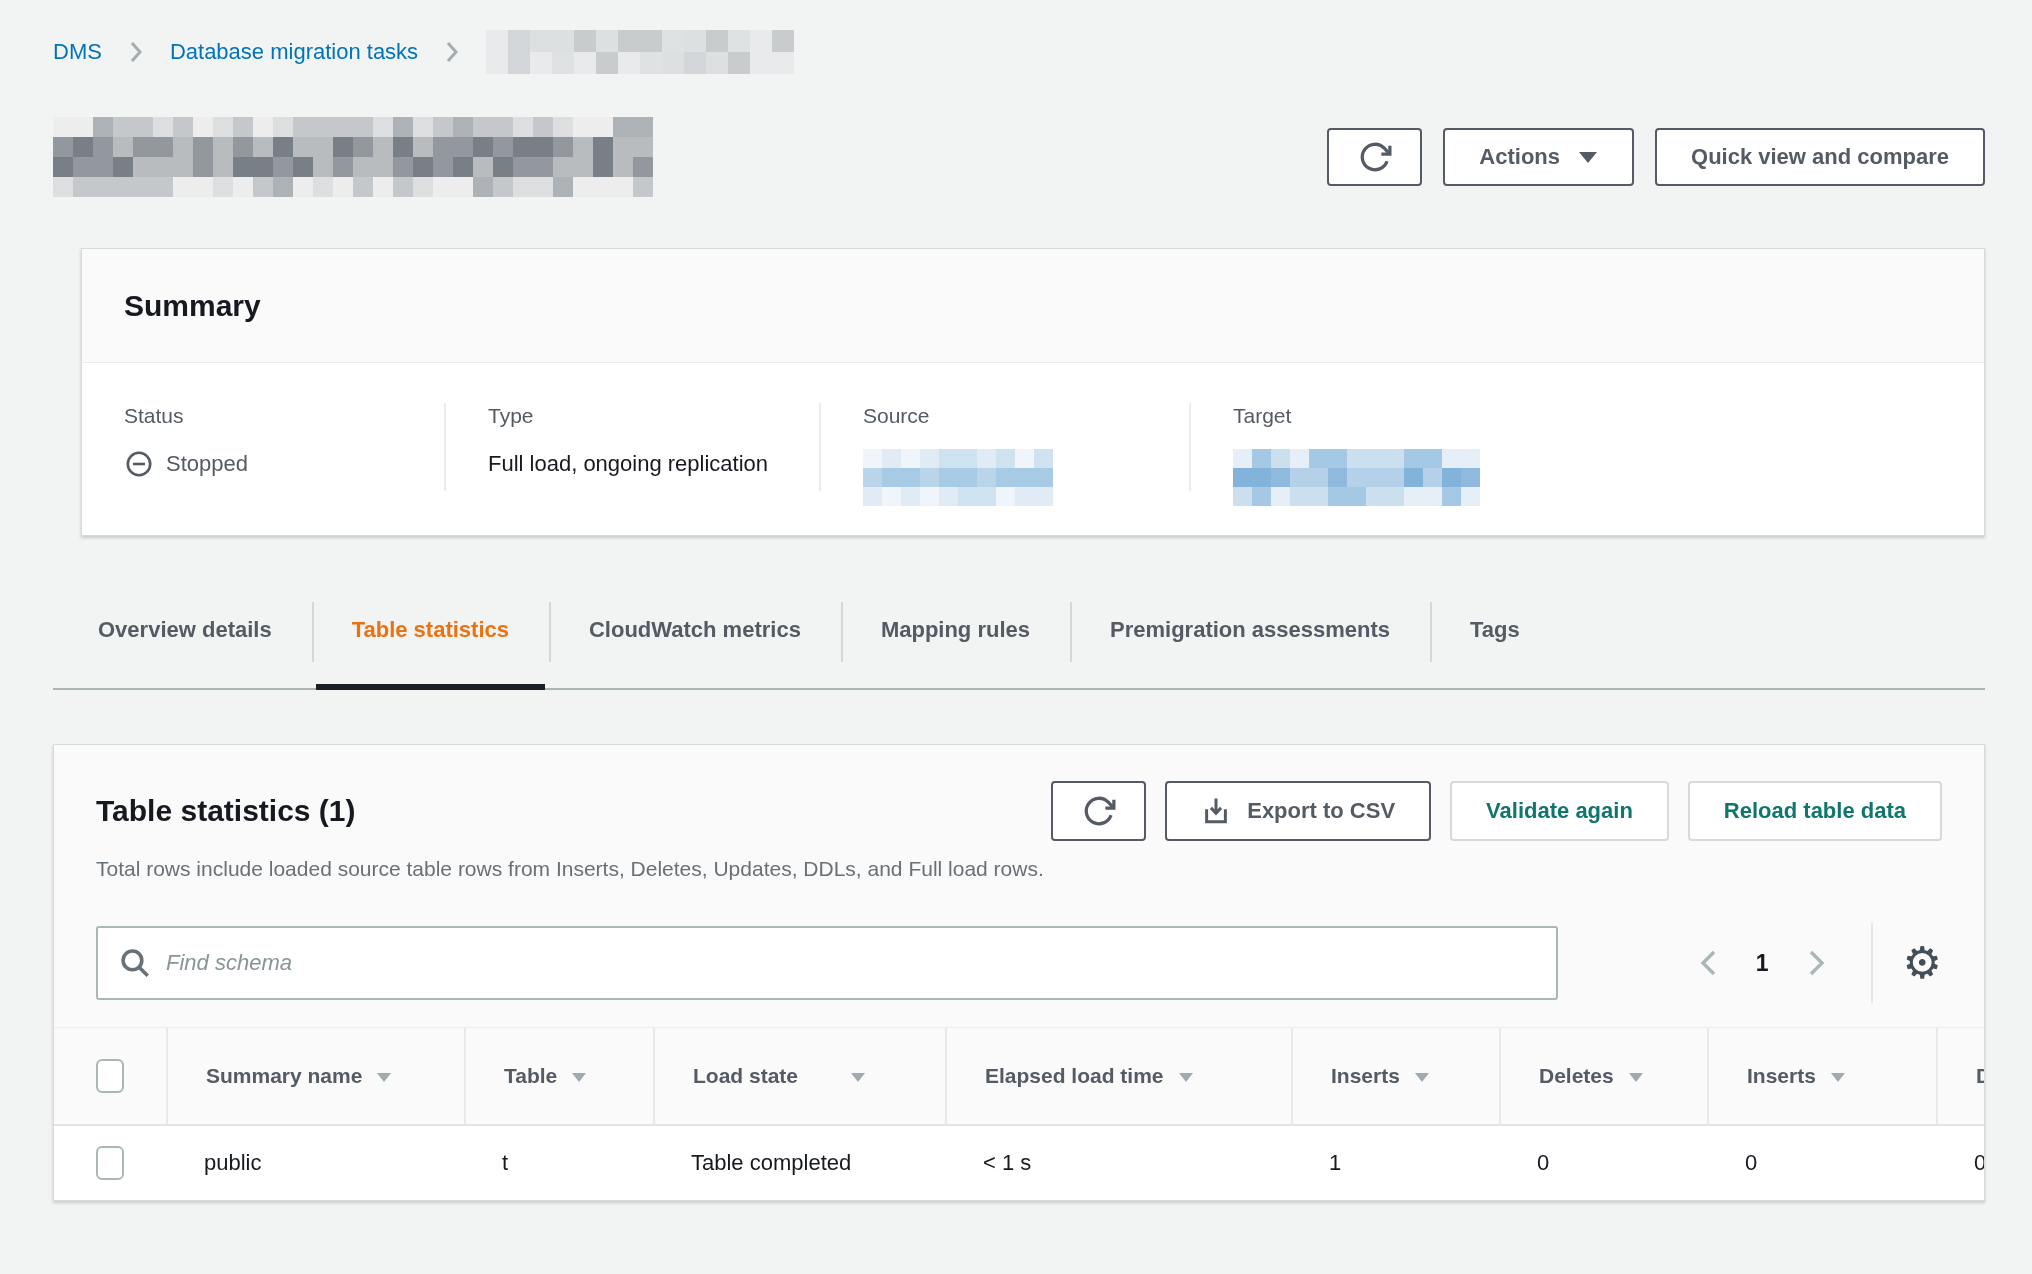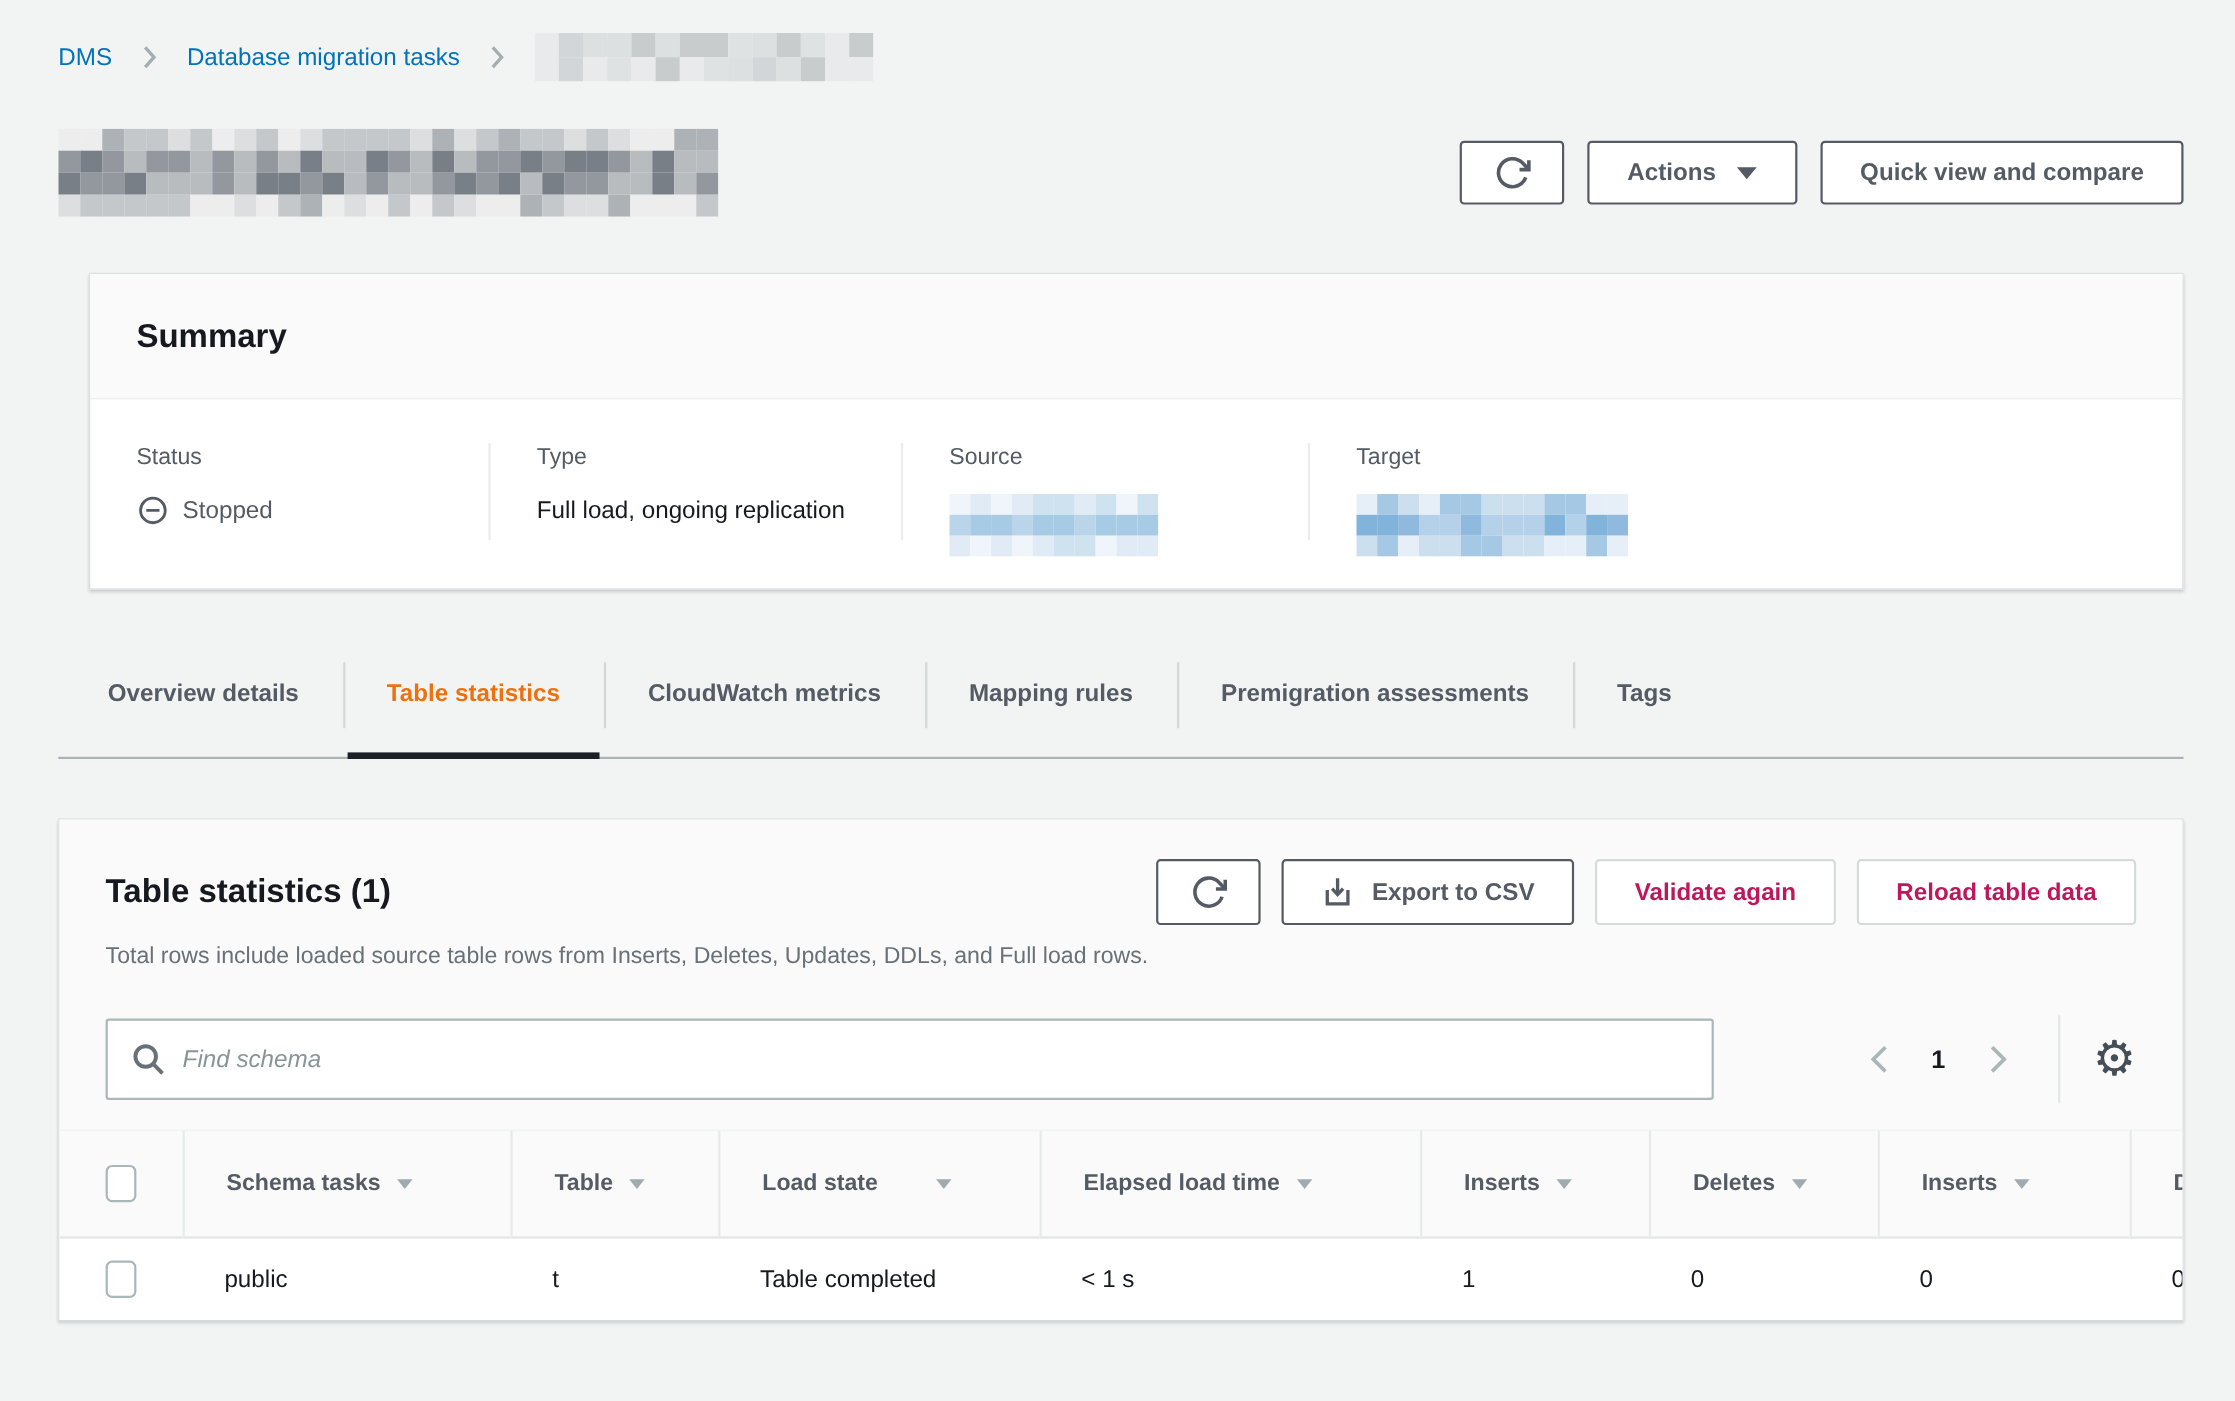--- a/index.html
+++ b/index.html
@@ -18,21 +18,21 @@
   .redacted { overflow:hidden; }
   
   .title-row { margin-top:36px; height:90px; display:flex; align-items:center; justify-content:space-between; }
   .top-buttons { display:flex; align-items:center; gap:21px; }
   .btn {
     height:58px; background:#fff; border:2px solid #545b64; border-radius:4px;
     color:#545b64; font-weight:700; font-size:22px; font-family:inherit;
     display:inline-flex; align-items:center; justify-content:center; padding:0 34px; cursor:pointer; white-space:nowrap;
   }
   .btn.icon-only { width:95px; padding:0; }
-  .btn.disabled { border-color:#d5dbdb; color:#be185d; cursor:default; }
+  .btn.disabled { border-color:#d5dbdb; color:#0f766e; cursor:default; }
   .caret { margin-left:18px; display:inline-block; }
   
   .card { background:#fff; border:1px solid #d5dbdb; box-shadow:0 2px 3px rgba(0,28,36,.18); }
   .summary-card { margin-top:46px;margin-left:28px; }
   .card-head {
     background:#fafafa; border-bottom:1px solid #eaeded; height:114px;
     display:flex; align-items:center; padding:0 42px;
     font-size:30px; font-weight:700; color:#16191f;
   }
   .summary-body { display:flex; padding:40px 0 44px; height:172px; }
@@ -477,21 +477,21 @@
         <col style="width:346px">
           <col style="width:208px">
           <col style="width:208px">
           <col style="width:229px">
           <col style="width:200px">
       </colgroup>
       <thead>
         <tr>
           <th class="cbx-cell"><span class="cbx"></span></th>
           <th>
-            <span>Schema tasks</span><span class="sort"><svg class="svg-ico" width="16" height="11" viewBox="0 0 16 11" style="display:inline">
+            <span>Summary name</span><span class="sort"><svg class="svg-ico" width="16" height="11" viewBox="0 0 16 11" style="display:inline">
                   <polygon points="1,1 15,1 8,10" fill="#9fabaf"></polygon>
                 </svg></span>
           </th>
           <th>
             <span>Table</span><span class="sort"><svg class="svg-ico" width="16" height="11" viewBox="0 0 16 11" style="display:inline">
                   <polygon points="1,1 15,1 8,10" fill="#9fabaf"></polygon>
                 </svg></span>
           </th>
           <th>
             <span>Load state</span><span class="sort wide-gap"><svg class="svg-ico" width="16" height="11" viewBox="0 0 16 11" style="display:inline">

